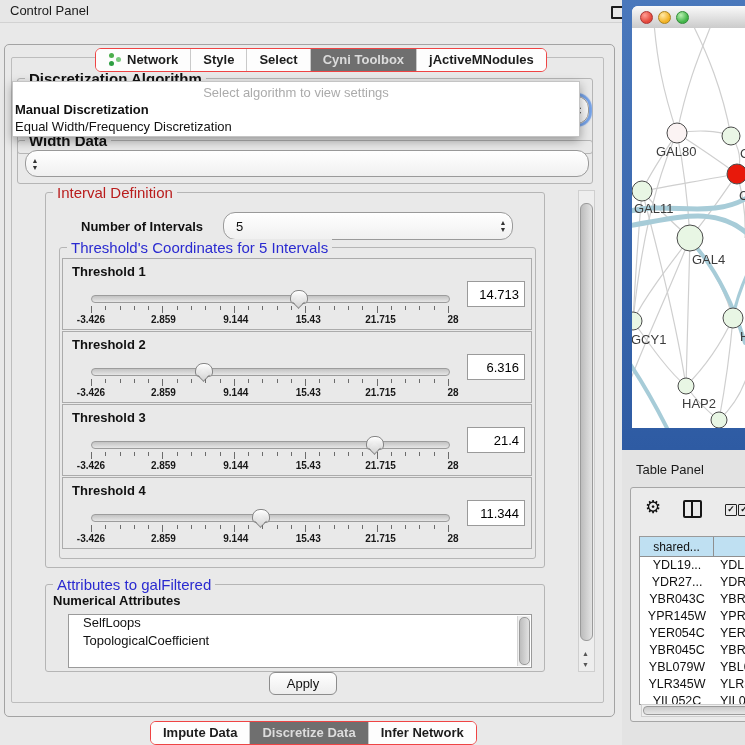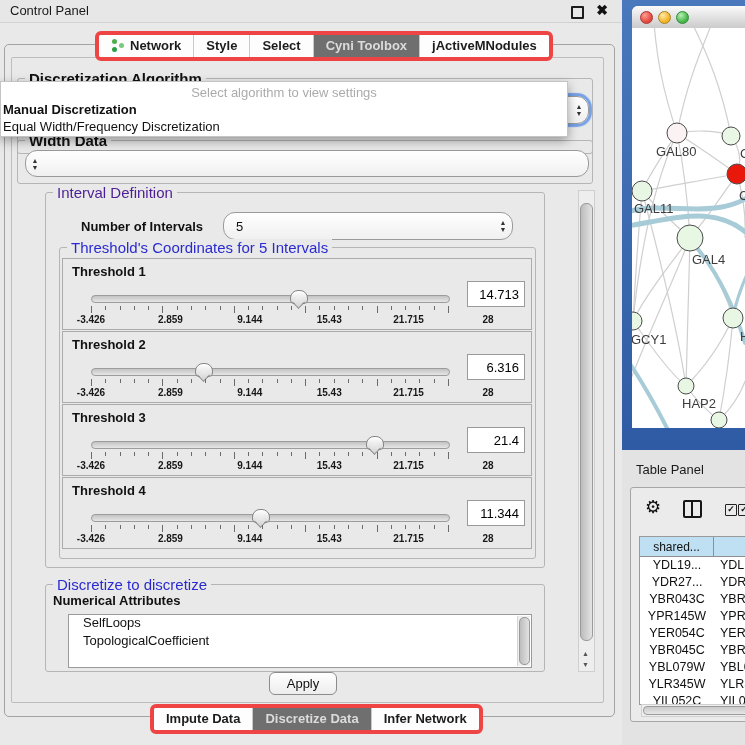--- a/index.html
+++ b/index.html
@@ -1,75 +1,75 @@
 <!DOCTYPE html>
 <html><head>
 <meta charset="utf-8">
 <style>
   html,body{margin:0;padding:0;background:#e9e9e9;}
   #root{position:relative;width:745px;height:745px;overflow:hidden;
         font-family:"Liberation Sans",sans-serif;font-size:13px;color:#111;background:#e9e9e9;}
   .abs{position:absolute;}
 
   
-  .titlebar{left:0;top:0;width:622px;height:22px;background:#e7e7e7;border-bottom:1px solid #d2d2d2;}
+  .titlebar{left:0;top:0;width:622px;height:22px;background:#e7e7e7;border-bottom:1px solid #d2d2d2;padding-left:40px;}
   .titlebar .t{position:absolute;left:10px;top:3px;font-size:13px;color:#1a1a1a;}
   .float-ic{position:absolute;right:38px;top:6px;width:9px;height:9px;border:2px solid #1c1c1c;border-radius:1px;}
   .close-ic{position:absolute;right:14px;top:2px;font-size:14px;font-weight:bold;color:#111;}
 
   .pane{left:4px;top:44px;width:609px;height:671px;border:1px solid #a3a3a3;border-radius:5px;background:#e9e9e9;}
   .innerpane{left:11px;top:57px;width:591px;height:644px;border:1px solid #bdbdbd;border-radius:2px;background:#e9e9e9;}
 
   
-  .tabstrip{display:inline-flex;border:4px solid #ef4444;border-radius:6px;overflow:hidden;background:#fff;z-index:30;}
+  .tabstrip{display:inline-flex;border:1px solid #ef4444;border-radius:6px;overflow:hidden;background:#fff;z-index:30;margin-top:17px;}
   .tabstrip .tab{padding:3px 12px 4px 12px;font-size:13px;font-weight:bold;color:#1c1c1c;background:#fdfdfd;
                  border-right:1px solid #c9c9c9;display:flex;align-items:center;white-space:nowrap;}
   .tabstrip .tab:last-child{border-right:none;}
   .tabstrip .tab.sel{background:#6f6f6f;color:#dcdcdc;}
   .toptabs{left:95px;top:31px;}
   .bottabs{left:150px;top:704px;}
   .neticon{width:13px;height:13px;position:relative;display:inline-block;margin-right:6px;}
   .neticon::before{content:"";position:absolute;left:1px;top:0px;width:5px;height:5px;border-radius:50%;
                    background:#4cae4c;box-shadow:0 8px 0 #2e9e43, 7px 4px 0 #79c97e;}
 
   
   .group{border:1px solid #b5b5b5;border-radius:3px;background:transparent;}
   .gtitle{position:absolute;top:-9px;left:7px;background:#e9e9e9;padding:0 4px;font-size:15px;white-space:nowrap;}
   .gtitle.black{color:#111;font-weight:bold;}
-  .gtitle.green{color:#4c1d95;}
+  .gtitle.green{color:#b91c1c;}
   .gtitle.blue{color:#2a2ad0;}
 
   
   .combo{border:1px solid #9a9a9a;border-radius:12px;background:linear-gradient(#ffffff,#f0f0f0);
          display:flex;align-items:center;font-size:13px;color:#111;}
   .combo .val{padding-left:12px;flex:1;white-space:nowrap;overflow:hidden;}
   .combo .spin{width:18px;text-align:center;color:#333;font-size:7px;line-height:7px;}
   .combo.focus{box-shadow:0 0 1px 3px rgba(95,148,230,.85);}
 
   
-  .overlay{left:0;top:81px;width:566px;height:54px;background:#fff;border:1px solid #c4c4c4;
+  .overlay{left:12px;top:81px;width:566px;height:54px;background:#fff;border:1px solid #c4c4c4;
            box-shadow:0 4px 10px rgba(0,0,0,.35);z-index:50;}
   .overlay .hint{text-align:center;color:#ababab;font-size:13px;padding-top:3px;height:16px;}
   .overlay .opt{font-size:13px;color:#111;padding:1px 2px;height:15px;white-space:nowrap;}
   .overlay .opt.hl{font-weight:bold;}
 
   
   .throw{position:absolute;left:62px;width:468px;height:70px;border:1px solid #ababab;background:#e9e9e9;}
   .throw .tl{position:absolute;left:9px;top:5px;font-weight:bold;font-size:13px;color:#111;}
   .track{position:absolute;left:28px;top:36px;width:357px;height:6px;border:1px solid #9c9c9c;border-radius:4px;
          background:linear-gradient(#c3c3c3,#e6e6e6);}
   .thumb{position:absolute;top:-6px;width:16px;height:12px;border:1px solid #868686;border-radius:8px 8px 4px 4px;
          background:linear-gradient(#ffffff,#dadada);}
   .thumb::after{content:"";position:absolute;left:3px;top:7px;width:8px;height:8px;
          background:linear-gradient(135deg,#f2f2f2,#d2d2d2);border-right:1px solid #868686;border-bottom:1px solid #868686;
          transform:rotate(45deg);}
   .ticks{position:absolute;left:28px;top:47px;width:357px;height:9px;}
   .tick{position:absolute;top:0;width:1px;height:4px;background:#6b6b6b;}
   .tick.major{height:7px;}
-  .tlabels{position:absolute;left:28px;top:55px;width:397px;height:12px;}
+  .tlabels{position:absolute;left:28px;top:55px;width:362px;height:12px;}
   .tlab{position:absolute;transform:translateX(-50%);font-size:10px;font-weight:bold;color:#181818;white-space:nowrap;}
   .vbox{position:absolute;left:404px;top:22px;width:58px;height:26px;border:1px solid #9a9a9a;background:#fff;
         font-size:13px;text-align:right;padding-right:5px;box-sizing:border-box;font-family:"Liberation Sans",sans-serif;}
 
   
   .listbox{left:68px;top:614px;width:462px;height:52px;background:#fff;border:1px solid #9a9a9a;overflow:hidden;}
   .litem{height:18px;padding-left:14px;font-size:13px;color:#111;white-space:nowrap;}
   .lscroll{position:absolute;right:1px;top:1px;width:12px;height:50px;background:#f0f0f0;border-left:1px solid #d5d5d5;}
   .lscroll .th{position:absolute;left:1px;top:1px;width:9px;height:46px;border:1px solid #9a9a9a;border-radius:5px;
         background:linear-gradient(90deg,#bdbdbd,#e2e2e2);}
@@ -341,21 +341,21 @@
           <span class="tlab" style="left: 40%;">9.144</span>
           <span class="tlab" style="left: 60%;">15.43</span>
           <span class="tlab" style="left: 80%;">21.715</span>
           <span class="tlab" style="left: 100%;">28</span>
         </div>
         <input class="vbox" value="11.344" style="">
       </div>
     </div>
 
   <div class="abs group" style="left:45px;top:584px;width:498px;height:86px;">
-    <span class="gtitle blue">Discretize to discretize</span>
+    <span class="gtitle blue">Attributes to galFiltered</span>
     <span style="position:absolute;left:7px;top:8px;font-weight:bold;text-align:center;">Numerical Attributes</span>
   </div>
   <div class="abs listbox">
     <div id="attr-items">
         <div class="litem">SelfLoops</div>
         <div class="litem">TopologicalCoefficient</div>
       </div>
     <div class="lscroll">
         <div class="th"></div>
       </div>

